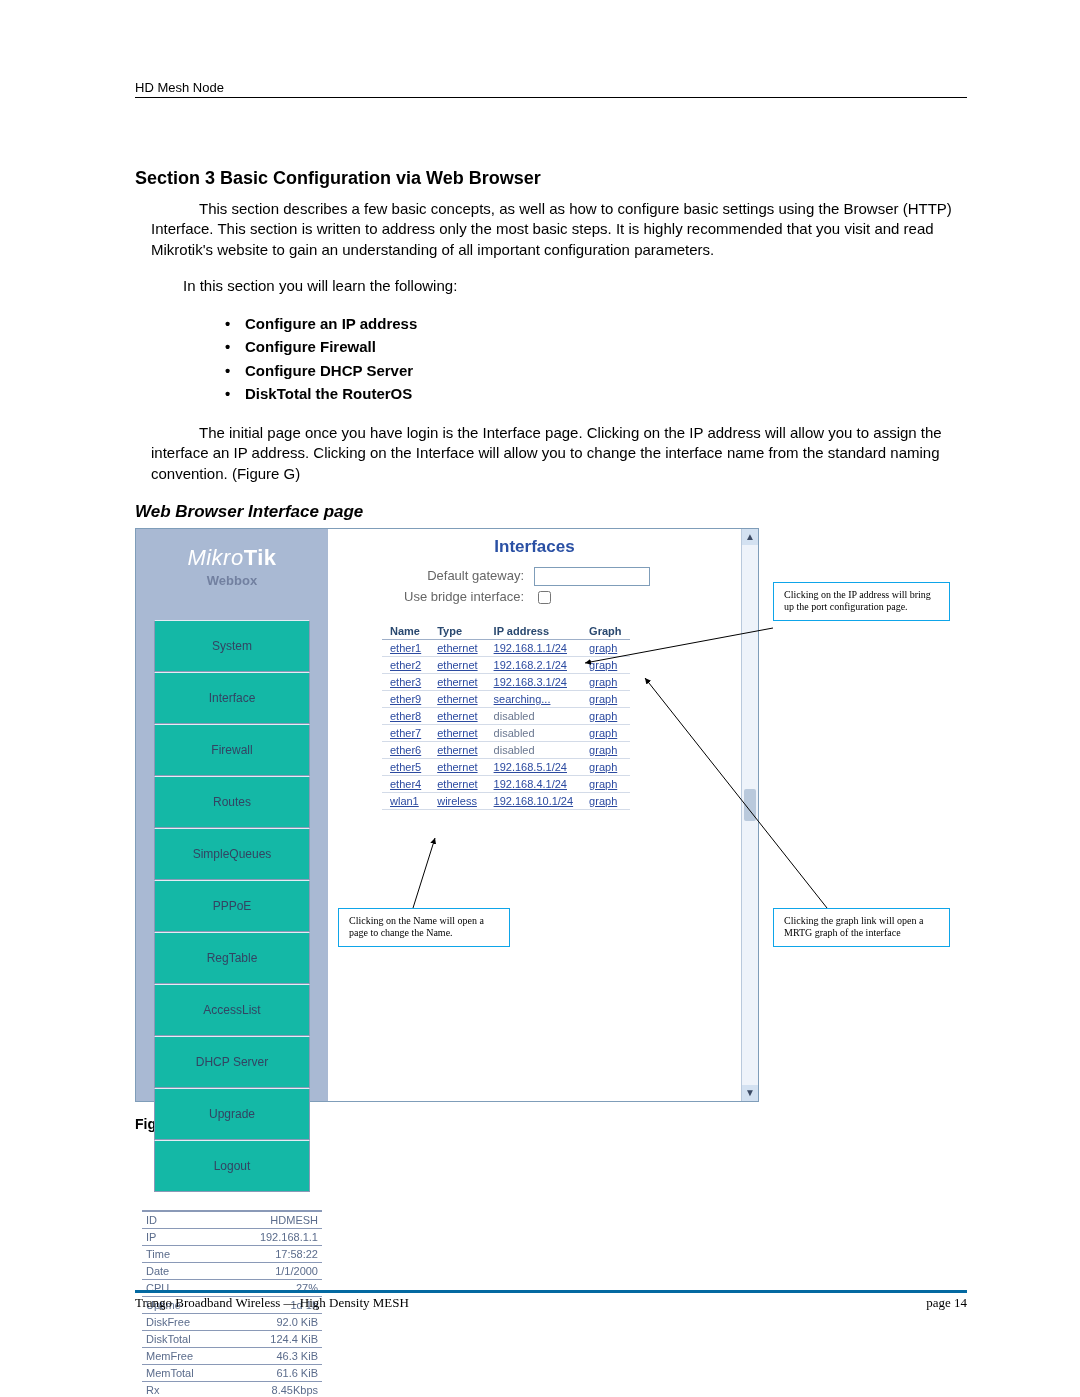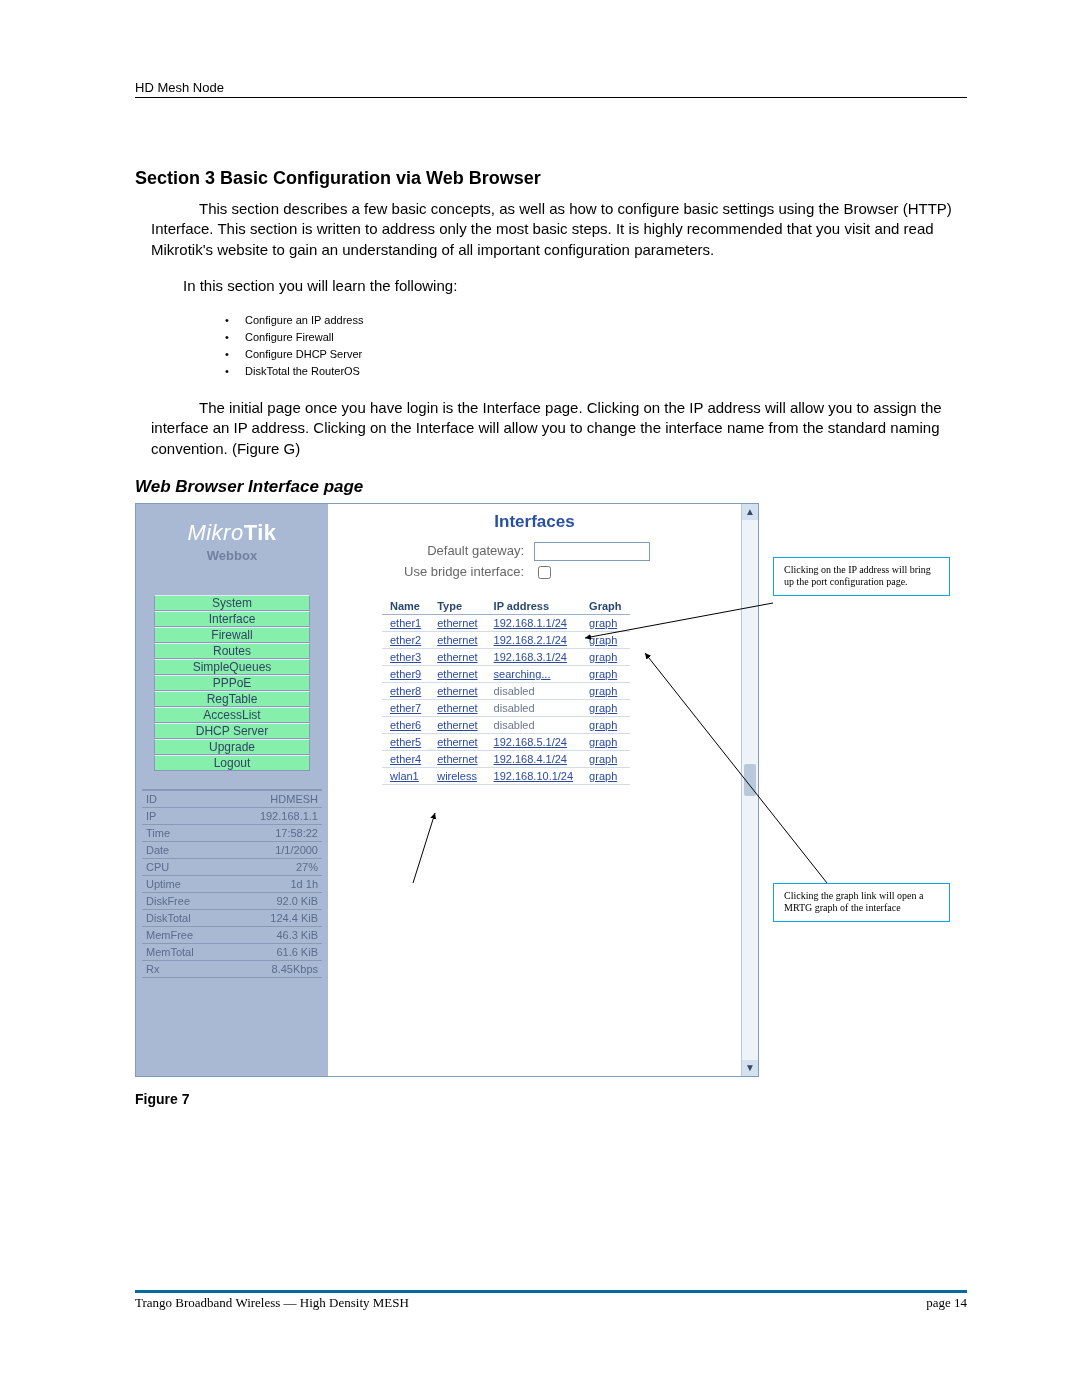--- a/index.html
+++ b/index.html
@@ -2,36 +2,36 @@
 <html><head>
 <meta charset="utf-8">
 <style>
   html,body{margin:0;padding:0;background:#fff;}
   .page{width:1080px;height:1397px;position:relative;font-family:Arial,Helvetica,sans-serif;color:#000;}
   .margin{position:absolute;left:135px;top:80px;width:832px;}
   .run-head{font-size:13px;border-bottom:1px solid #000;padding-bottom:2px;margin-bottom:70px;}
   h1.title{font-size:18px;font-weight:bold;margin:0 0 10px 0;}
   p.body{font-size:15px;line-height:1.35;margin:0 0 16px 16px;text-indent:48px;}
   p.noindent{font-size:15px;line-height:1.35;margin:0 0 16px 0;}
-  ul.learn{font-size:11px;line-height:1.55;margin:0 0 18px 90px;padding:0;list-style:none;}
+  ul.learn{font-size:15px;line-height:1.55;margin:0 0 18px 90px;padding:0;list-style:none;font-weight:bold;}
   ul.learn li::before{content:"•";display:inline-block;width:20px;}
   h2.sub{font-size:17px;font-style:italic;font-weight:bold;margin:18px 0 6px 0;}
   
   .shot{position:relative;width:832px;height:580px;}
   .browser{position:absolute;left:0;top:0;width:622px;height:572px;border:1px solid #7f9db9;background:#fff;}
   .scroll-track{position:absolute;right:0;top:0;width:16px;height:100%;background:#eef3fa;border-left:1px solid #b9c9dc;}
   .scroll-up, .scroll-dn{position:absolute;left:0;width:16px;height:16px;background:#d3e1f1;color:#3b4a64;font-size:10px;text-align:center;line-height:16px;}
   .scroll-up{top:0;} .scroll-dn{bottom:0;}
   .scroll-thumb{position:absolute;left:2px;width:12px;top:260px;height:32px;background:#b9c9dc;border-radius:2px;}
   .sidebar{position:absolute;left:0;top:0;width:192px;height:100%;background:#a9b9d3;font-family:Verdana,Geneva,sans-serif;}
   .logo{color:#fff;font-style:italic;font-size:22px;margin:16px 0 2px 0;text-align:center;letter-spacing:.5px;}
   .logo b{font-weight:900;font-style:normal;}
   .webbox{color:#7280a0;font-weight:bold;font-size:13px;text-align:center;margin-bottom:32px;}
   .menu{margin:0 18px 18px 18px;}
-  .menu div{background:#86efac;border:1px solid #8a99b7;border-top:1px solid #e4ebf5;color:#334463;font-size:12px;text-align:center;padding:0 0;margin-bottom:0;}
+  .menu div{background:#14b8a6;border:1px solid #8a99b7;border-top:1px solid #e4ebf5;color:#334463;font-size:12px;text-align:center;padding:18px 0;margin-bottom:0;}
   .stats{margin:14px 6px 0 6px;border-top:1px solid #8a99b7;}
   .stats table{width:100%;border-collapse:collapse;font-size:11px;color:#5b6c8c;}
   .stats td{border:1px solid #8a99b7;border-left:none;border-right:none;padding:2px 4px;}
   .stats td:last-child{text-align:right;}
   .content{position:absolute;left:192px;top:0;right:17px;height:100%;color:#223366;background:#fff;}
   .ctitle{color:#2a50a4;font-family:Verdana,Geneva,sans-serif;font-weight:bold;font-size:17px;text-align:center;margin:8px 0 10px 0;}
   .cfg{font-family:Verdana,Geneva,sans-serif;font-size:13px;color:#666;margin-left:46px;}
   .cfg .row{margin:2px 0;}
   .cfg label{display:inline-block;width:150px;text-align:right;margin-right:6px;}
   .cfg input.txt{border:1px solid #7f9db9;height:15px;width:110px;font-size:12px;}
@@ -233,20 +233,21 @@
                   <td class="ul">wireless</td>
                   <td class="ul">192.168.10.1/24</td>
                   <td class="ul">graph</td>
                 </tr>
               </tbody>
           </table>
         </div>
       </div>
 
       <div class="callout" style="left:638px;top:54px;width:155px">Clicking on the IP address will bring up the port configuration page.</div>
+      <div class="callout" style="left:203px;top:380px;width:150px">Clicking on the Name will open a page to change the Name.</div>
       <div class="callout" style="left:638px;top:380px;width:155px">Clicking the graph link will open a MRTG graph of the interface</div>
 
       <svg class="arrows">
         <defs>
             <marker id="ah" markerWidth="8" markerHeight="8" refX="6" refY="3" orient="auto">
           <path d="M0,0 L6,3 L0,6 Z" fill="#000"></path>
             </marker>
           </defs>
         <line x1="638" y1="100" x2="450" y2="135" stroke="#000" stroke-width="1" marker-end="url(#ah)"></line>
         <line x1="278" y1="380" x2="300" y2="310" stroke="#000" stroke-width="1" marker-end="url(#ah)"></line>

